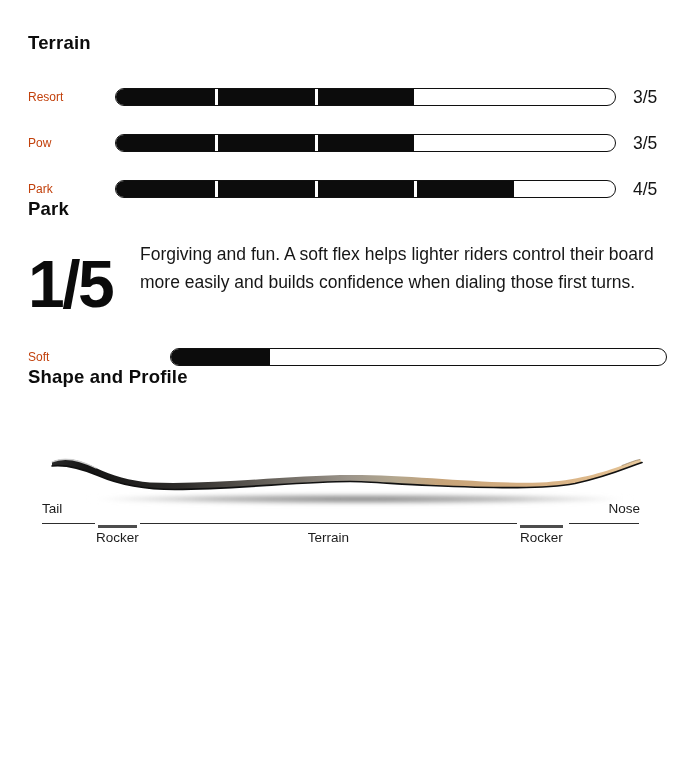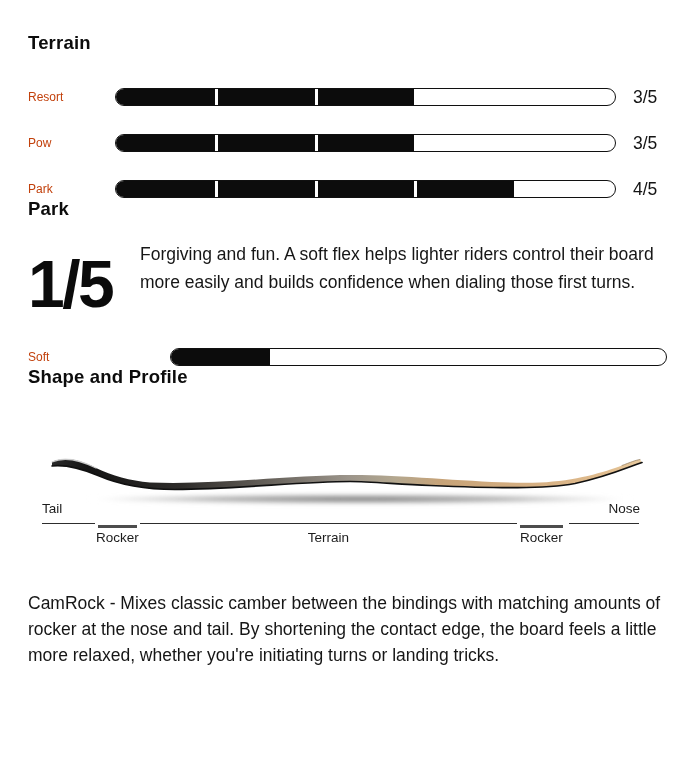--- a/index.html
+++ b/index.html
@@ -260,16 +260,15 @@
       <i class="diag-line ln-tail"></i>
       <i class="diag-line ln-camber"></i>
       <i class="diag-line ln-nose"></i>
       <i class="diag-line-thick ln-rocker-l"></i>
       <i class="diag-line-thick ln-rocker-r"></i>
       <span class="diag-label lbl-rocker-l">Rocker</span>
       <span class="diag-label lbl-camber">Terrain</span>
       <span class="diag-label lbl-rocker-r">Rocker</span>
     </div>
 
-    <p class="shape-desc">CamRock - Mixes classic camber between the bindings with matching amounts of rocker at the nose and tail. By shortening the contact edge, the board feels a little more relaxed, whether you're initiating turns or landing tricks.</p>
   </section>
 
 </div>
 
 </body></html>

